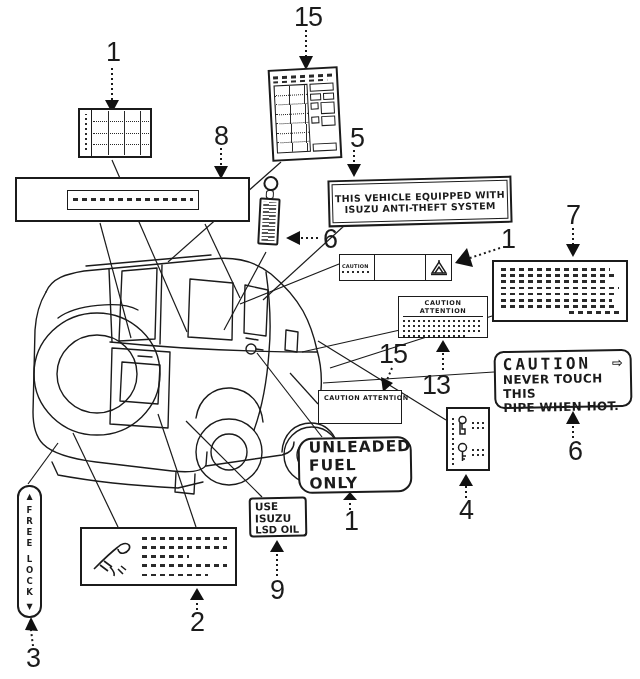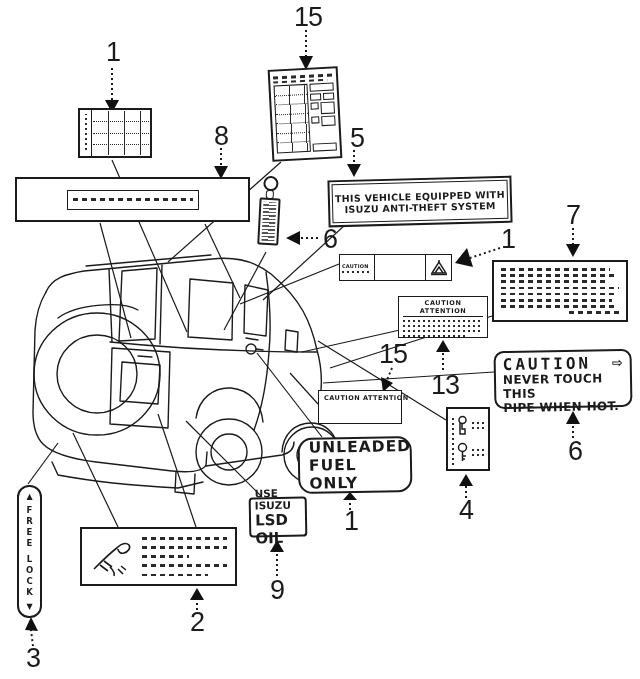--- a/index.html
+++ b/index.html
@@ -264,21 +264,21 @@
       <div style="flex:1;display:flex;flex-direction:column;gap:3px;">
         <div class="dot-row"></div>
         <div class="dot-row"></div>
       </div>
     </div>
   </div>
 
   <div class="lbl" style="left:249px;top:497px;width:58px;height:40px;border-radius:4px;display:flex;flex-direction:column;
               justify-content:center;padding:0 4px;transform:rotate(-1deg);">
     <span style="font-size:10.5px;font-weight:700;">USE ISUZU</span>
-    <span style="font-size:15px;font-weight:700;">LSD OIL</span>
+    <span style="font-size:10px;font-weight:700;">LSD OIL</span>
   </div>
 
   <div class="lbl" style="left:80px;top:527px;width:157px;height:59px;display:flex;padding:6px 8px;gap:8px;">
     <svg width="44" height="44" viewBox="0 0 44 44" fill="none" stroke="#1b1b1b" stroke-width="1.6">
       <path d="M4,34 C12,26 20,18 28,12"></path>
       <path d="M28,12 C31,9 36,7 39,10 C41,13 38,17 34,18 C31,19 28,17 28,14"></path>
       <path d="M10,30 L18,36 M14,26 L22,32"></path>
       <path d="M20,32 C23,35 25,38 24,41 M28,34 L33,39 M31,31 L36,35"></path>
     </svg>
     <div style="flex:1;display:flex;flex-direction:column;justify-content:space-between;padding:2px 0;">
@@ -303,17 +303,17 @@
   <div class="num" style="left:33px;top:658px;">3</div>
   <div class="num" style="left:466px;top:510px;">4</div>
   <div class="num" style="left:357px;top:138px;">5</div>
   <div class="num" style="left:575px;top:451px;">6</div>
   <div class="num" style="left:573px;top:215px;">7</div>
   <div class="num" style="left:221px;top:136px;">8</div>
   <div class="num" style="left:277px;top:590px;">9</div>
   <div class="num" style="left:330px;top:239px;">6</div>
   <div class="num" style="left:508px;top:239px;">1</div>
   <div class="num" style="left:393px;top:354px;">15</div>
-  <div class="num" style="left:445px;top:385px;">13</div>
+  <div class="num" style="left:436px;top:385px;">13</div>
   <div class="num" style="left:113px;top:52px;">1</div>
   <div class="num" style="left:308px;top:17px;">15</div>
 
 </div>
 
 </body></html>

